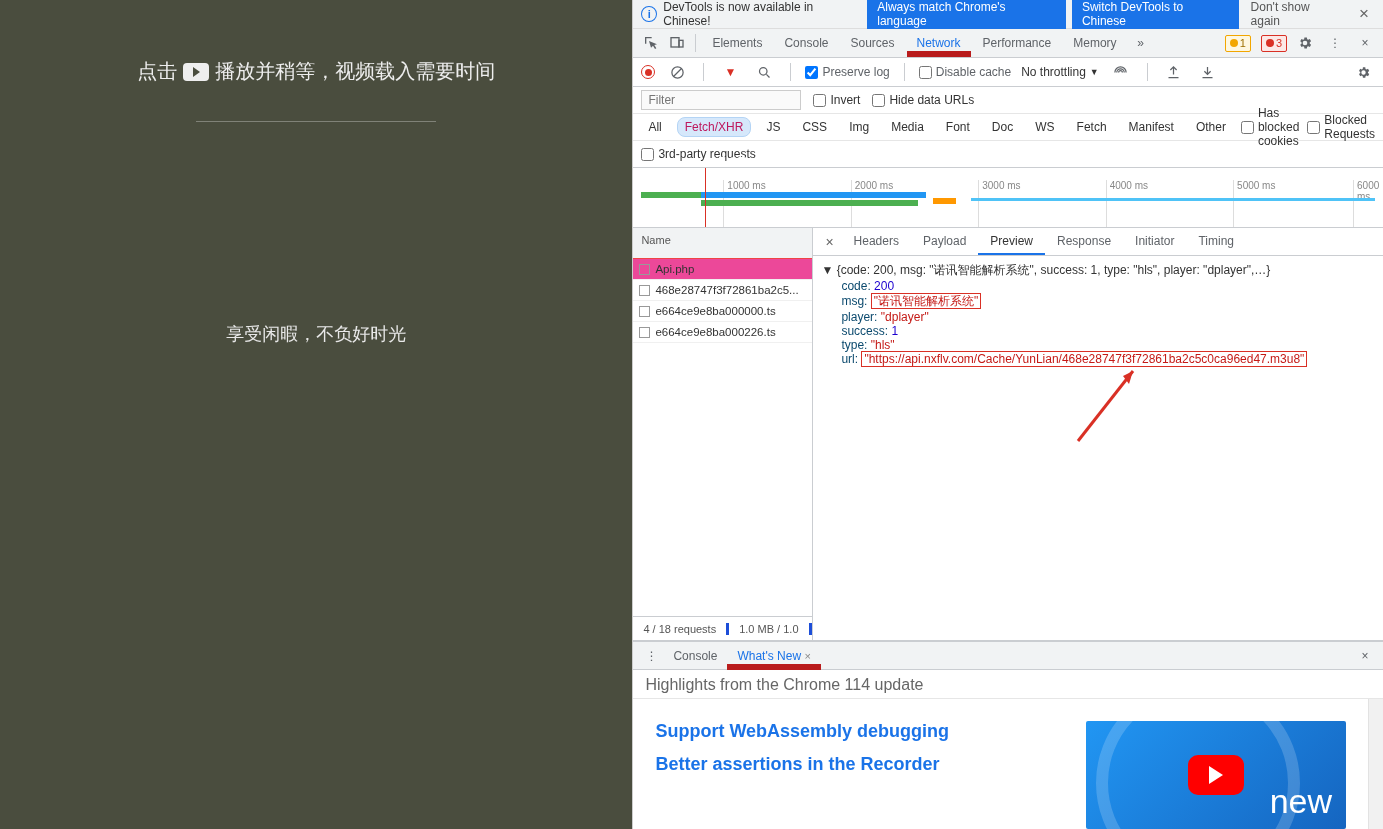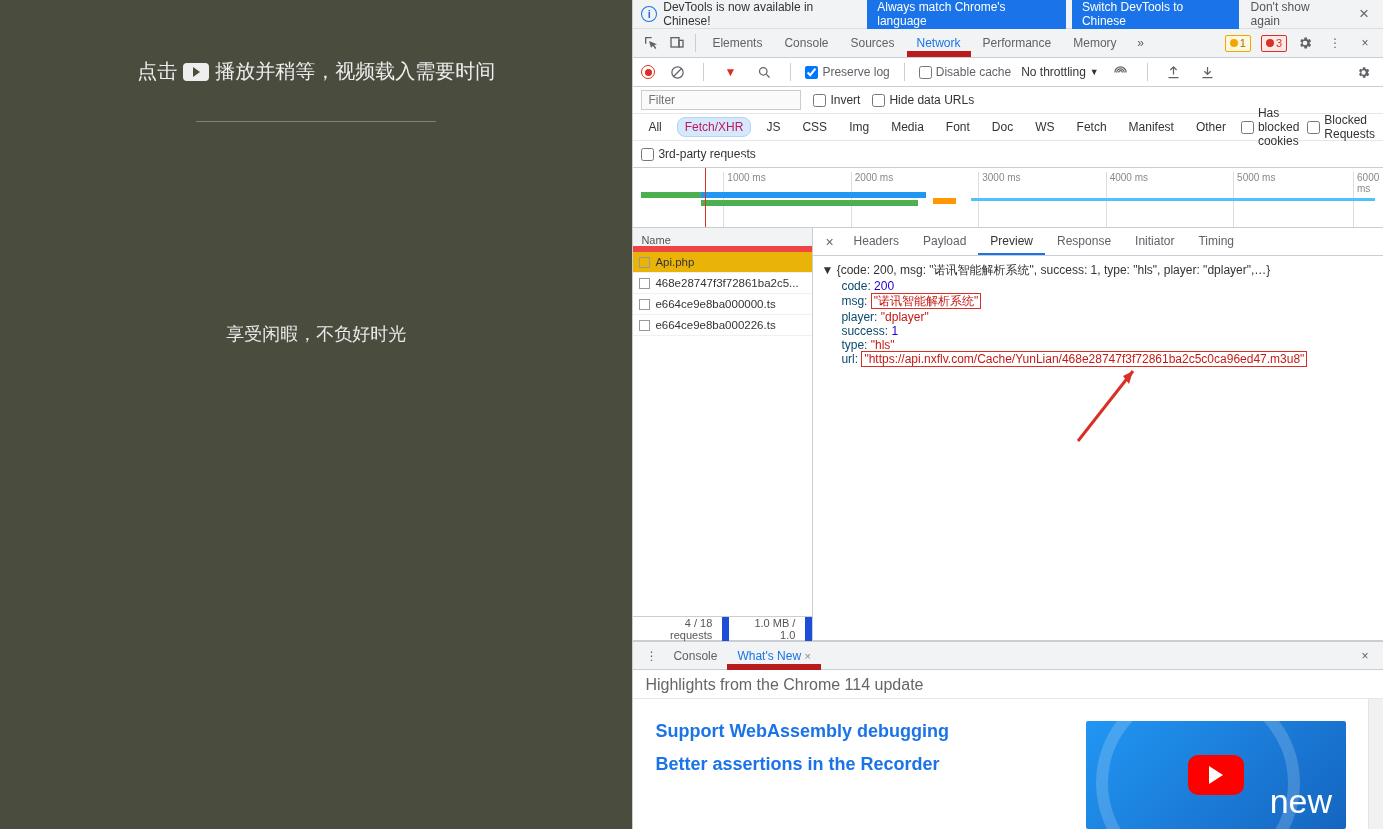--- a/index.html
+++ b/index.html
@@ -59,48 +59,48 @@
 
 .typerow { height:27px; border-bottom:1px solid #e6e6e6; display:flex; align-items:center; padding:0 8px; gap:8px; flex-wrap:nowrap; }
 .typebtn { padding:2px 7px; border-radius:8px; color:#333; cursor:pointer; white-space:nowrap; }
 .typebtn.sel { background:#d6e8fb; color:#be185d; border:1px solid #b4d4f5; }
 
 
 .row3 { height:27px; border-bottom:1px solid #cacdd1; display:flex; align-items:center; padding:0 8px; gap:8px; }
 
 
 .timeline { height:60px; border-bottom:1px solid #cacdd1; position:relative; background:#fff; overflow:hidden; }
-.tl-ticks { position:absolute; top:4px; left:0; right:0; height:14px; }
+.tl-ticks { position:absolute; top:12px; left:0; right:0; height:14px; }
 .tl-tick { position:absolute; top:0; font-size:10px; color:#888; border-left:1px solid #ddd; padding-left:3px; height:58px; }
 .tl-bar { position:absolute; height:6px; }
 
 
 .netsplit { flex:1; display:flex; border-bottom:1px solid #cacdd1; min-height:0; }
 .reqlist { width:180px; border-right:1px solid #cacdd1; display:flex; flex-direction:column; }
-.reqhead { height:24px; background:#f1f3f4; border-bottom:6px solid #ef4444; padding:0 8px; line-height:24px; color:#555; font-size:11px; }
+.reqhead { height:31px; background:#f1f3f4; border-bottom:1px solid #ef4444; padding:0 8px; line-height:24px; color:#555; font-size:11px; }
 .reqitem { height:21px; padding:0 6px; display:flex; align-items:center; gap:5px; border-bottom:1px solid #f0f0f0; cursor:pointer; font-size:11.5px; color:#333; overflow:hidden; white-space:nowrap; text-overflow:ellipsis; }
-.reqitem.sel { background:#eab308; }
+.reqitem.sel { background:#ec4899; }
 .reqicon { width:11px; height:11px; border:1px solid #999; flex-shrink:0; }
 
 
 .detail { flex:1; display:flex; flex-direction:column; min-width:0; }
 .detailtabs { height:28px; border-bottom:1px solid #cacdd1; display:flex; align-items:center; padding:0 4px; }
 .closex { padding:0 8px; color:#666; font-size:14px; cursor:pointer; }
 .dtab { padding:0 12px; height:27px; line-height:27px; color:#5f6368; cursor:pointer; }
 .dtab.active { color:#333; border-bottom:2px solid #1a73e8; }
 .preview-body { flex:1; padding:6px 8px; font-family:Consolas,Menlo,monospace; font-size:12px; color:#333; overflow:auto; white-space:nowrap; position:relative; }
 .json-key { color:#0c4a6e; }
 .json-num { color:#1c00cf; }
 .json-str { color:#c41a16; }
 .hl-box { border:1.5px solid #d93025; padding:0 2px; }
 .arrow-svg { position:absolute; left:260px; top:110px; width:70px; height:80px; }
 
 
 .statusbar { height:24px; border-top:1px solid #cacdd1; display:flex; align-items:center; font-size:11px; color:#555; }
-.statusbar span { padding:0 10px; border-right:7px solid #1d4ed8;text-align:right; }
+.statusbar span { padding:0 10px; border-right:3px solid #1d4ed8; }
 
 
 .drawertabs { height:29px; border-top:1px solid #cacdd1; border-bottom:1px solid #cacdd1; background:#f1f3f4; display:flex; align-items:center; padding:0 6px; }
 .drawer-body { flex-shrink:0; display:flex; flex-direction:column; }
 .highlights-bar { height:29px; border-bottom:1px solid #e6e6e6; padding:0 12px; line-height:29px; color:#666; font-size:16px; }
 .whatsnew { padding:22px 22px 0 22px; display:flex; gap:30px; }
 .wn-text { flex:1; }
 .wn-h { color:#1a73e8; font-size:18px; font-weight:600; margin-bottom:12px; }
 .wn-p { color:#555; font-size:13px; line-height:1.5; margin-bottom:22px; }
 .wn-img { width:260px; height:108px; background:linear-gradient(135deg,#2196f3,#1565c0); border-radius:2px; position:relative; overflow:hidden; display:flex; align-items:flex-end; justify-content:flex-end; color:#fff; font-size:34px; padding:8px 14px; }

